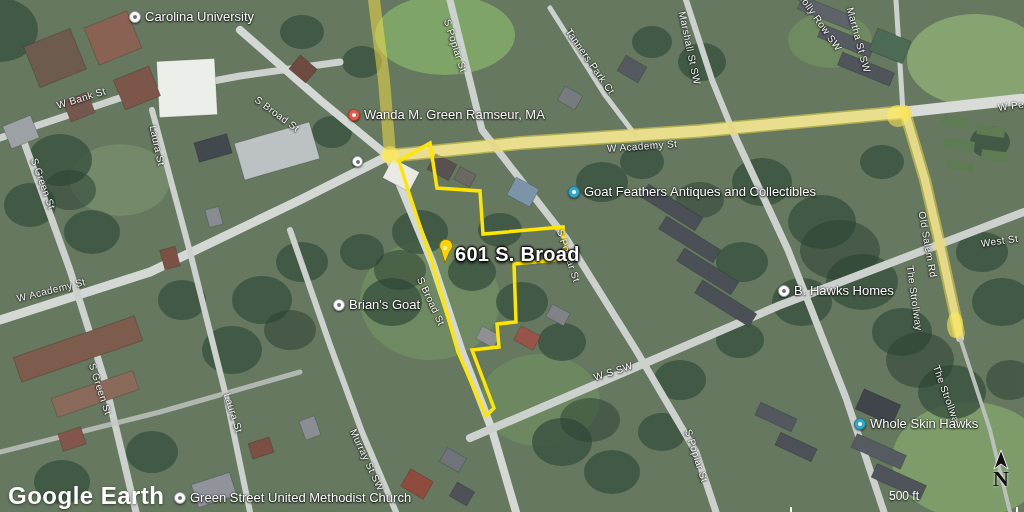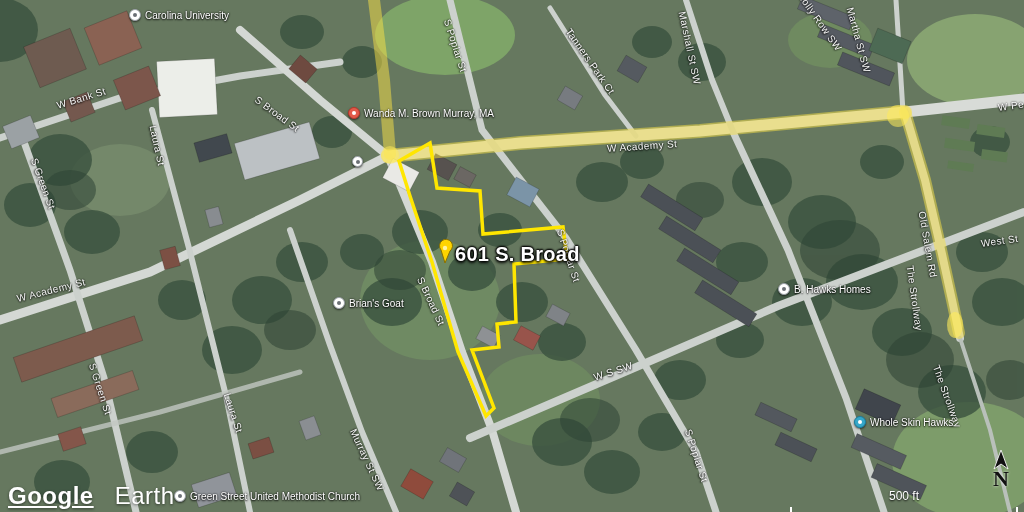--- a/index.html
+++ b/index.html
@@ -2,34 +2,34 @@
 <html><head>
 <meta charset="utf-8">
 <style>
   html,body{margin:0;padding:0;background:#222;}
   #stage{position:relative;width:1024px;height:512px;overflow:hidden;
          font-family:"Liberation Sans",sans-serif;background:#66785f;}
   #basemap{position:absolute;left:0;top:0;}
   .street{position:absolute;color:#fff;font-size:10px;letter-spacing:.4px;white-space:nowrap;
           text-shadow:0 0 2px #000,0 1px 2px rgba(0,0,0,.9);transform-origin:0 50%;opacity:.95;}
   .poi{position:absolute;display:flex;align-items:center;gap:4px;white-space:nowrap;}
-  .poi-label{color:#fff;font-size:10px;text-shadow:0 0 2px #000,0 1px 2px rgba(0,0,0,.9);}
+  .poi-label{color:#fff;font-size:13px;text-shadow:0 0 2px #000,0 1px 2px rgba(0,0,0,.9);}
   .marker{width:10px;height:10px;border-radius:50%;background:#fff;border:1.5px solid #9aa0a6;
           box-shadow:0 1px 2px rgba(0,0,0,.6);position:relative;flex:0 0 auto;}
   .marker.red{background:#e25a4a;border-color:#b73a2d;}
   .marker.teal{background:#35a7c9;border-color:#1d7f9e;}
   .marker .dot{position:absolute;left:50%;top:50%;width:4px;height:4px;border-radius:50%;
                background:#6b7075;transform:translate(-50%,-50%);}
   .marker.red .dot,.marker.teal .dot{background:#fff;}
   .big-label{position:absolute;color:#fff;font-size:20px;font-weight:bold;letter-spacing:.3px;
              text-shadow:-1px 0 2px #000,1px 0 2px #000,0 -1px 2px #000,0 2px 3px #000;text-align:right;}
   #logo{position:absolute;left:8px;top:482px;color:#fff;font-size:24px;letter-spacing:.5px;
         text-shadow:0 1px 3px rgba(0,0,0,.55);}
-  #logo .g{font-weight:bold;text-decoration:underline;}
-  #logo .e{font-weight:normal;margin-left:21px;}
+  #logo .g{font-weight:bold;}
+  #logo .e{font-weight:bold;margin-left:7px;}
   #scalebar{position:absolute;left:790px;top:489px;width:228px;}
   #scale-text{color:#fff;font-size:12px;text-align:center;text-shadow:0 1px 2px #000;margin-bottom:10px;}
   #scale-line{height:2px;background:#fff;box-shadow:0 1px 2px rgba(0,0,0,.7);position:relative;}
   #scale-line:before,#scale-line:after{content:"";position:absolute;top:-6px;width:2px;height:8px;background:#fff;}
   #scale-line:before{left:0;} #scale-line:after{right:0;}
   #north{position:absolute;left:986px;top:450px;width:30px;text-align:center;cursor:pointer;}
   #north svg{display:block;margin:0 auto;}
   #north .n{font-family:"Liberation Serif",serif;font-size:22px;font-weight:bold;color:#111;
             text-shadow:0 0 3px rgba(255,255,255,.9);line-height:18px;}
 </style>
@@ -219,26 +219,32 @@
   <div class="poi" style="left:129px;top:9px;">
     <span class="marker">
         <span class="dot"></span>
       </span>
     <span class="poi-label">Carolina University</span>
   </div>
   <div class="poi" style="left:348px;top:107px;">
     <span class="marker red">
         <span class="dot"></span>
       </span>
-    <span class="poi-label">Wanda M. Brown Murray, MA</span>
+    <span class="poi-label">Wanda M. Green Ramseur, MA</span>
   </div>
   <div class="poi" style="left:352px;top:156px;">
     <span class="marker" style="width:9px;height:9px;">
         <span class="dot"></span>
       </span>
+  </div>
+  <div class="poi" style="left:568px;top:184px;">
+    <span class="marker teal">
+        <span class="dot"></span>
+      </span>
+    <span class="poi-label">Goat Feathers Antiques and Collectibles</span>
   </div>
   <div class="poi" style="left:333px;top:297px;">
     <span class="marker">
         <span class="dot"></span>
       </span>
     <span class="poi-label">Brian's Goat</span>
   </div>
   <div class="poi" style="left:778px;top:283px;text-align:right;">
     <span class="marker">
         <span class="dot"></span>

